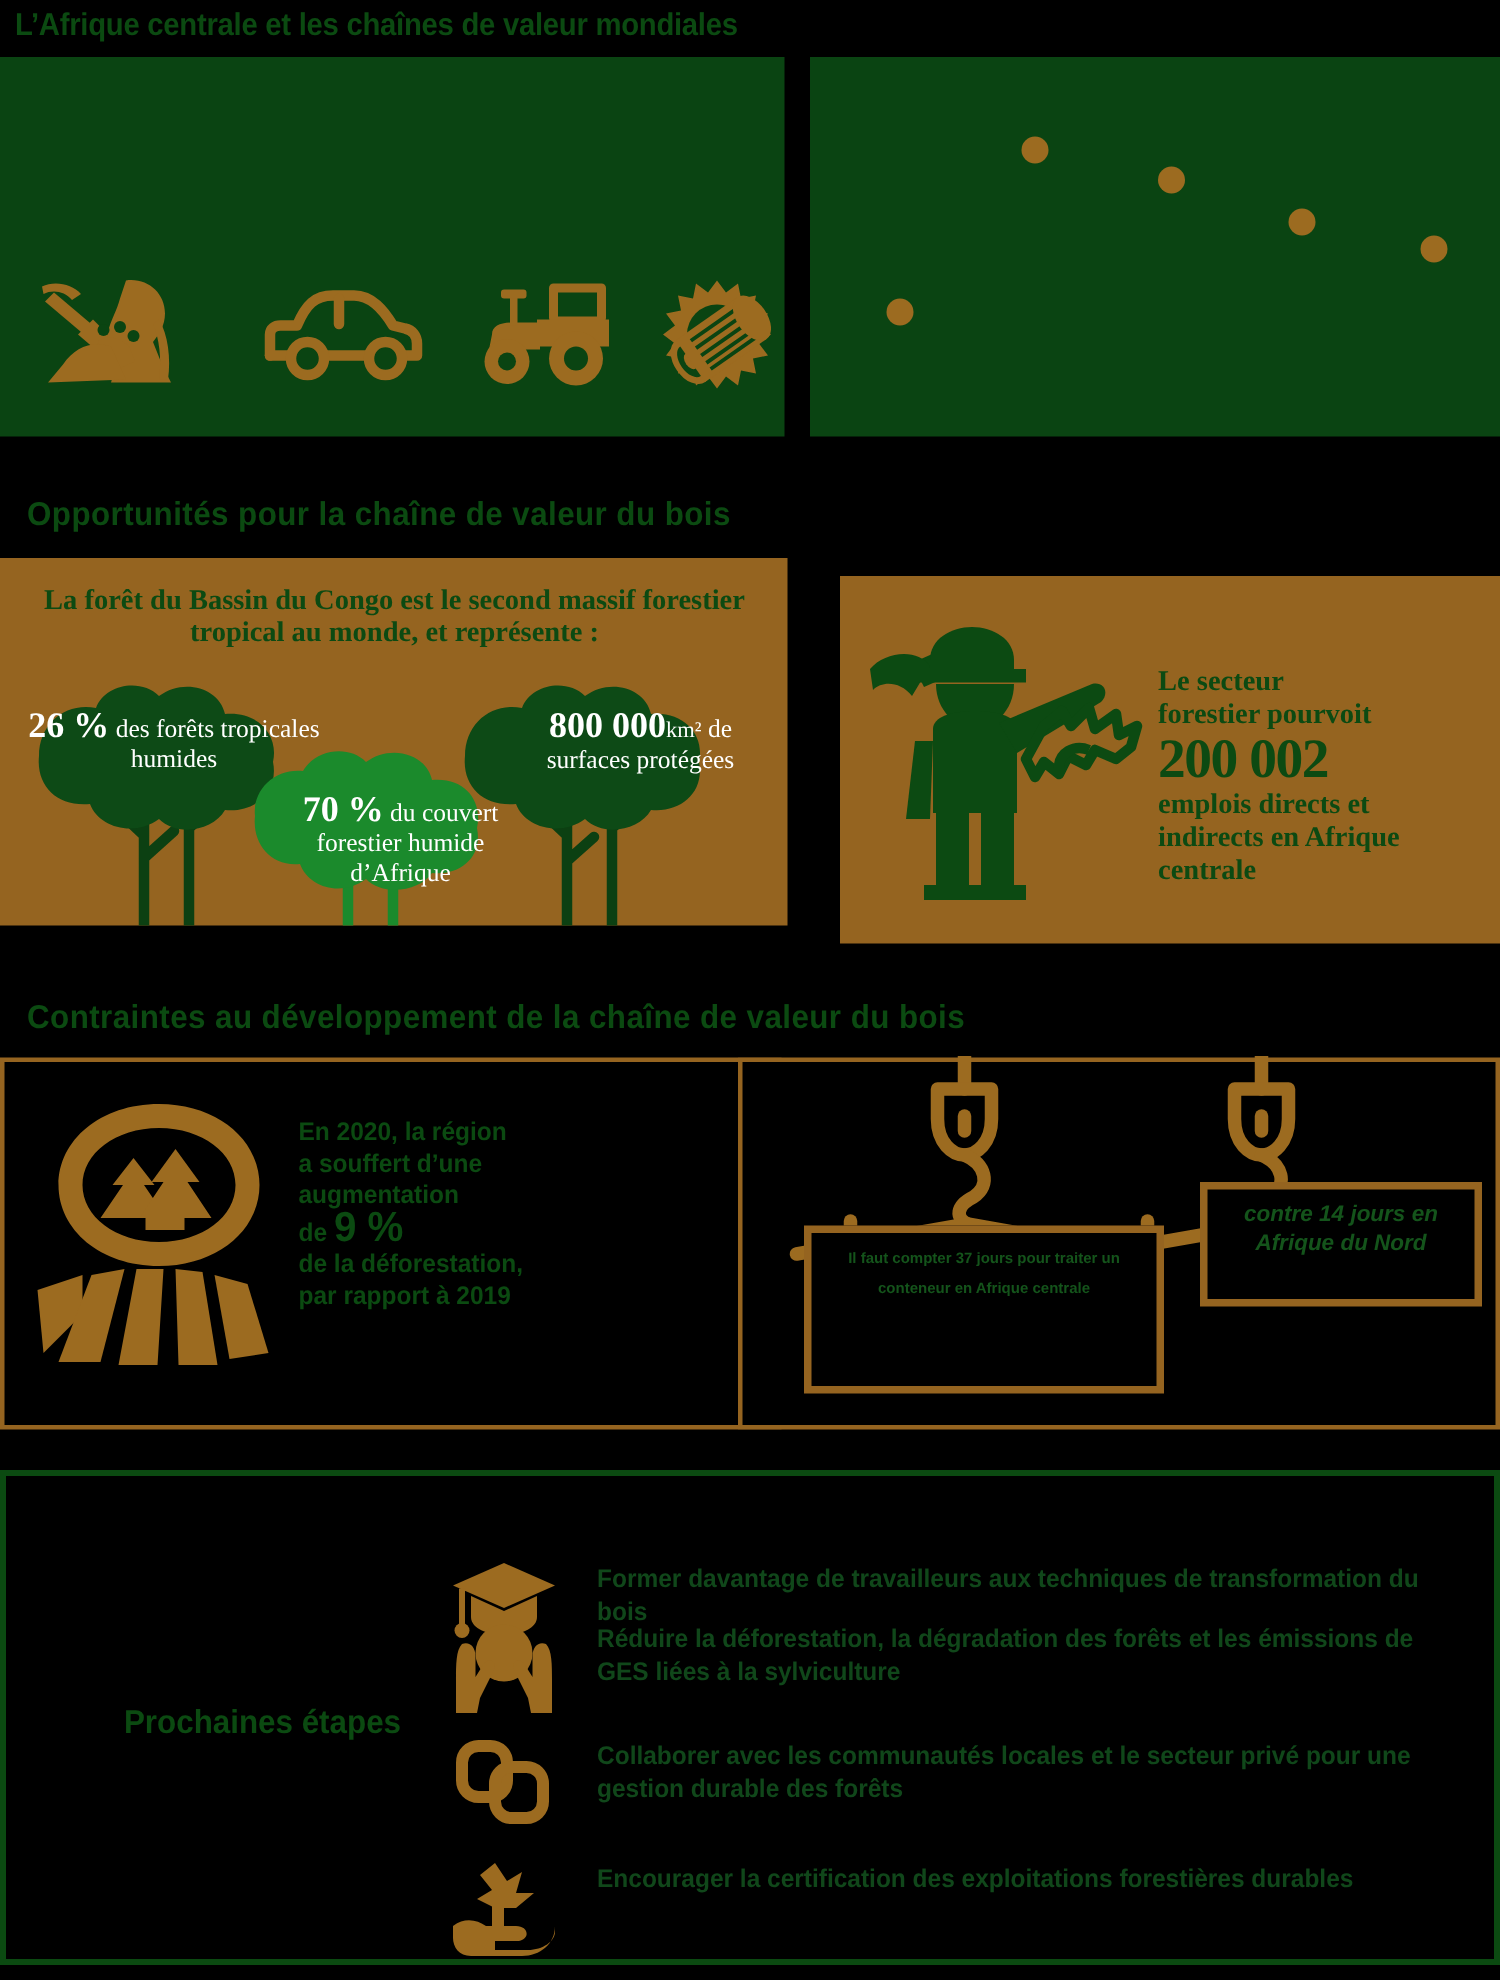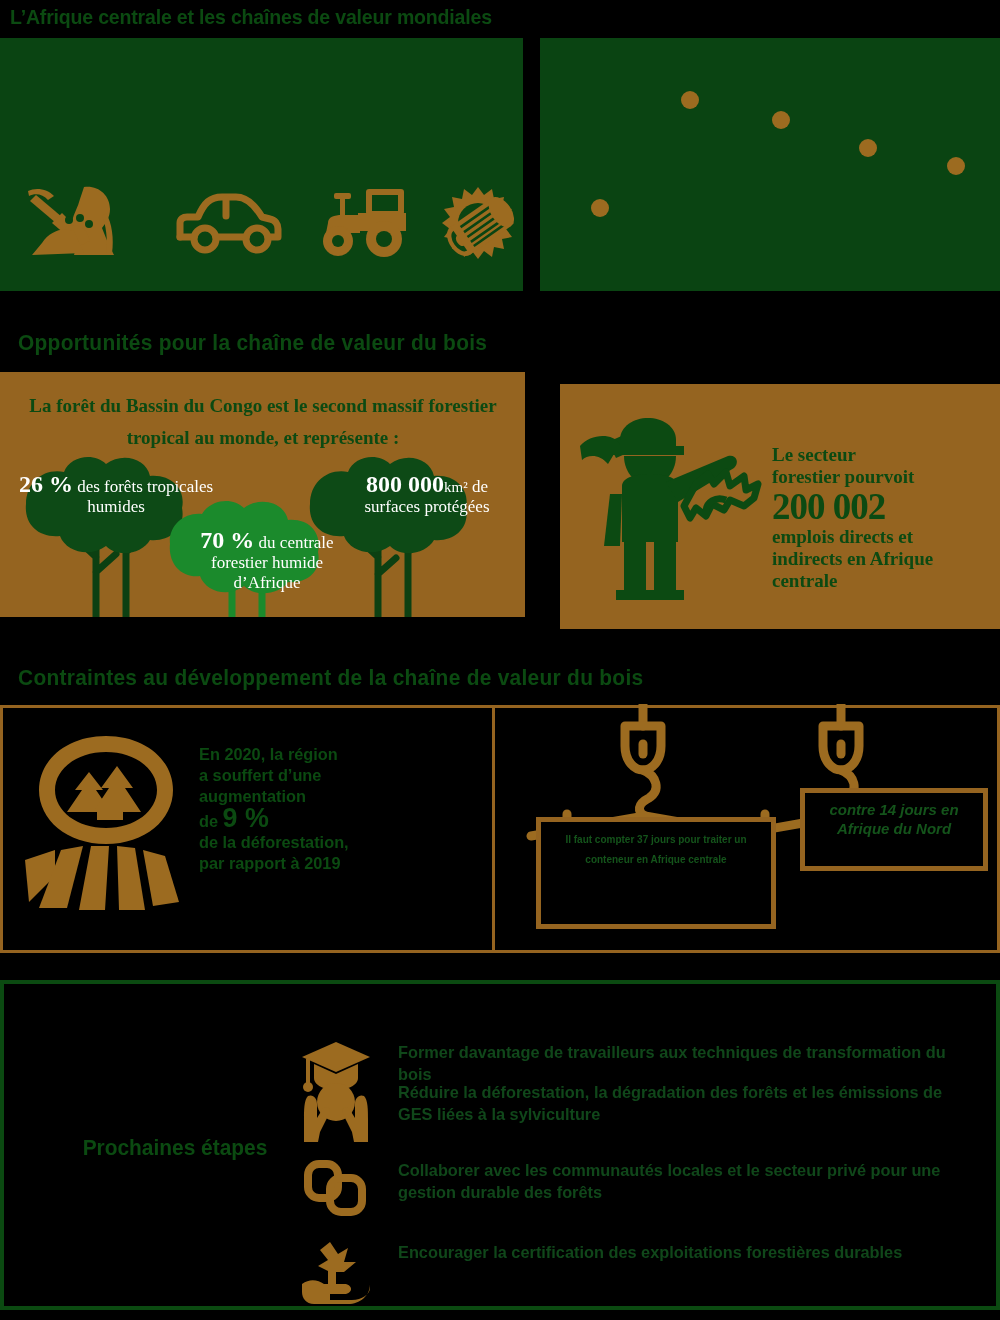--- a/index.html
+++ b/index.html
@@ -40,21 +40,21 @@
   #head-cont{top:665px;}
 
   
   .brownpanel{position:absolute;background:#956420;}
   #panel-forest{left:0;top:372px;width:525px;height:245px;}
   #panel-jobs{left:560px;top:372px;width:440px;height:245px;margin-top:12px;}
 
   #forest-lead{
     position:absolute;left:18px;top:18px;width:490px;text-align:center;
     color:#0c4a12;font-family:"Liberation Serif",serif;font-weight:bold;
-    font-size:19px;line-height:32px;
+    font-size:19px;line-height:21px;
   }
 
   .treesvg{position:absolute;left:0;top:60px;width:525px;height:185px;}
 
   .bubbletext{position:absolute;color:#fff;text-align:center;line-height:20px;font-size:17px;}
   .bubbletext b{font-size:24px;font-weight:bold;}
 
   #jobs-text{
     position:absolute;left:212px;top:60px;width:222px;
     color:#0c4a12;font-family:"Liberation Serif",serif;font-weight:bold;
@@ -212,21 +212,21 @@
                C374 126 350 120 344 104 C322 106 308 92 310 72 Z" fill="#0d4a16"></path>
     </svg>
 
     <div class="bubbletext" style="left:16px;top:102px;width:200px;">
       <b>26 %</b>
       <span>des forêts tropicales humides</span>
     </div>
 
     <div class="bubbletext" style="left:182px;top:158px;width:170px;">
       <b>70 %</b>
-      <span>du centrale forestier humide d’Afrique</span>
+      <span>du couvert forestier humide d’Afrique</span>
     </div>
 
     <div class="bubbletext" style="left:338px;top:102px;width:178px;">
       <b>800 000</b><span style="font-size:15px">km²</span>
       <span>de surfaces protégées</span>
     </div>
   </div>
 
   <div id="panel-jobs" class="brownpanel">
     <svg style="position:absolute;left:8px;top:32px;" width="200" height="185" viewBox="0 0 200 185">

